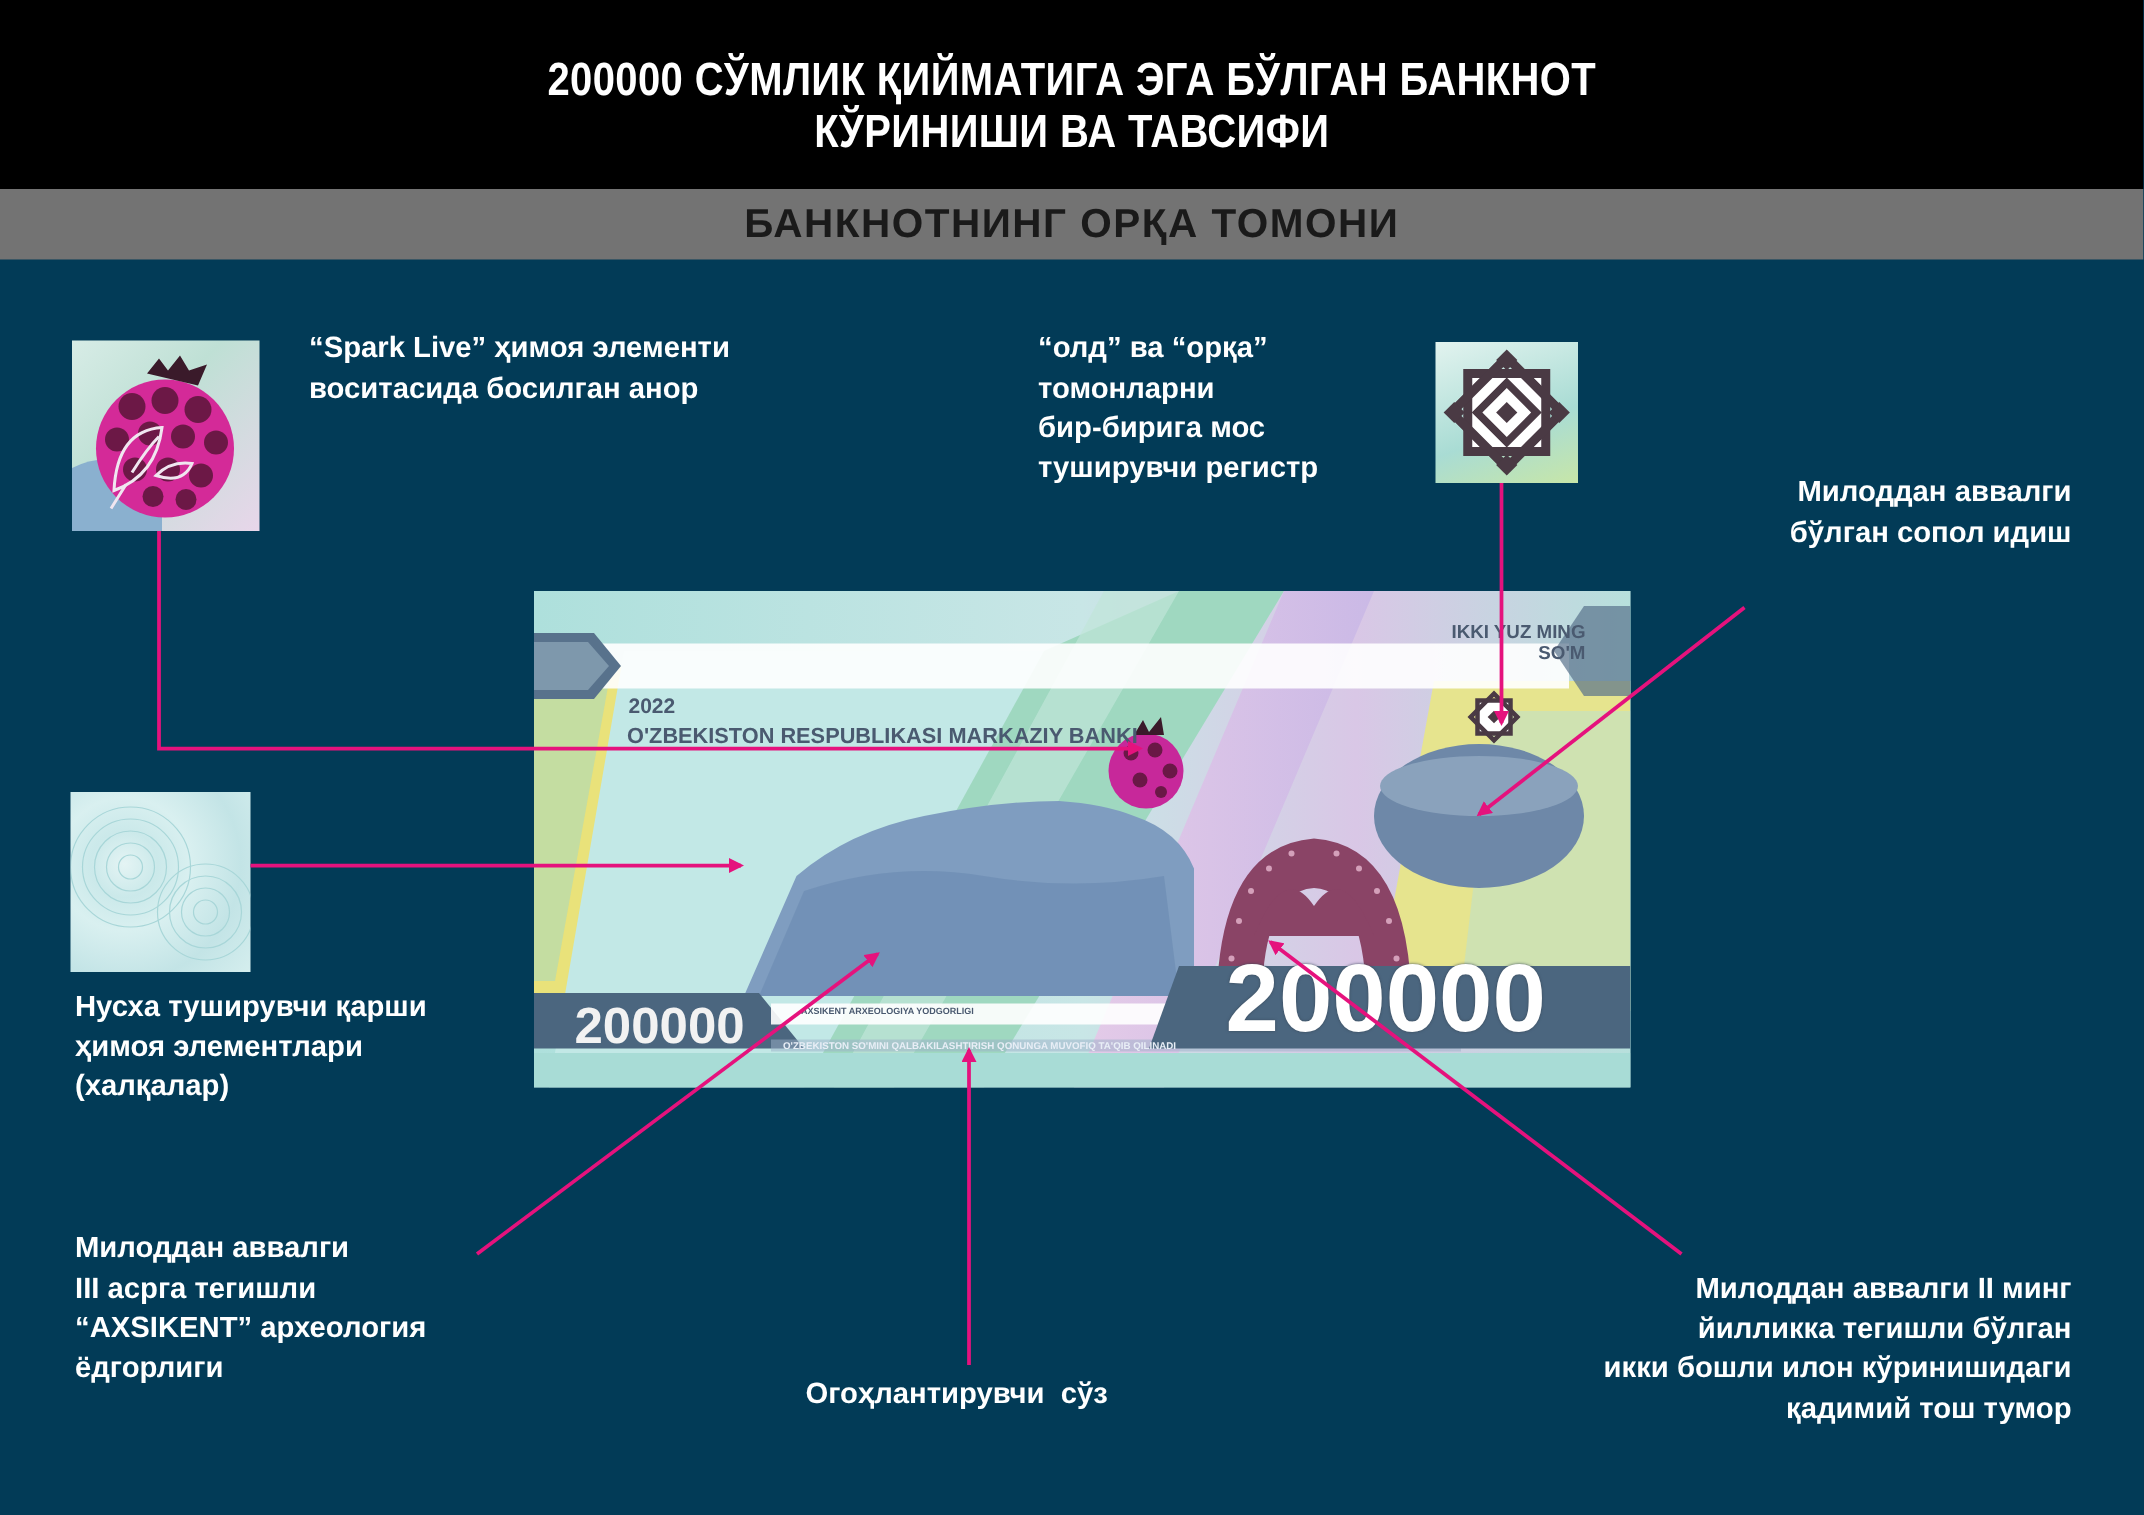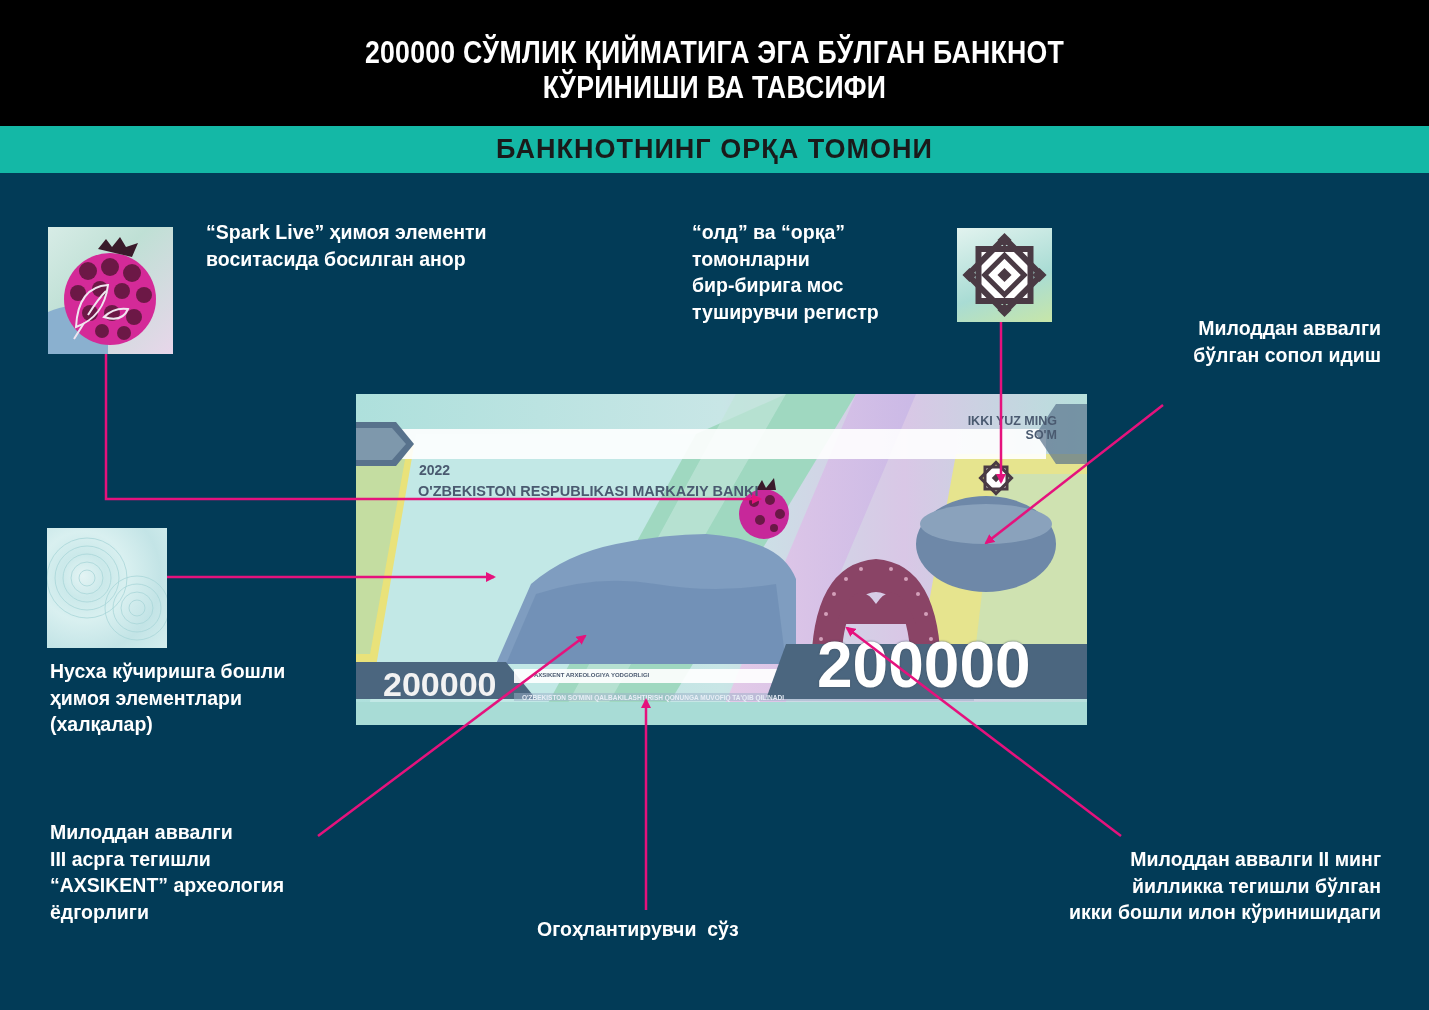--- a/index.html
+++ b/index.html
@@ -1,20 +1,20 @@
 <!DOCTYPE html>
 <html><head>
 <meta charset="utf-8">
 <style>
   * { box-sizing: border-box; margin: 0; padding: 0; }
   html, body { width: 1429px; height: 1010px; overflow: hidden; }
   body { background: #023b57; font-family: "Liberation Sans", "DejaVu Sans", sans-serif; position: relative; }
   .header { position: absolute; left: 0; top: 0; width: 1429px; height: 126px; background: #000000; color: #fff; text-align: center; font-weight: bold; font-size: 31px; line-height: 35px; padding-top: 35px; letter-spacing: 0.3px; font-family: "Liberation Sans", sans-serif; transform-origin: center; }
   .header .line { display: block; transform: scaleX(0.86); }
-  .subheader { position: absolute; left: 0; top: 126px; width: 1429px; height: 47px; background: #14b8a6; color: #1a1a1a; text-align: center; font-weight: bold; font-size: 27px; line-height: 47px; letter-spacing: 1px; }
+  .subheader { position: absolute; left: 0; top: 126px; width: 1429px; height: 47px; background: #737373; color: #1a1a1a; text-align: center; font-weight: bold; font-size: 27px; line-height: 47px; letter-spacing: 1px; }
   .label { position: absolute; color: #fff; font-weight: bold; font-size: 19.5px; line-height: 26.5px; white-space: nowrap; }
   .label.right { text-align: right; }
   .label span { display: block; }
   .thumb { position: absolute; overflow: hidden; }
   .note { position: absolute; left: 356px; top: 394px; width: 731px; height: 331px; overflow: hidden; background: #b8e3e0; }
   .arrow-layer { position: absolute; left: 0; top: 0; width: 1429px; height: 1010px; pointer-events: none; }
 </style>
 </head>
 <body>
 
@@ -89,21 +89,21 @@
         <circle cx="40" cy="50" r="32"></circle>
         <circle cx="40" cy="50" r="40"></circle>
       <circle cx="90" cy="80" r="8"></circle>
         <circle cx="90" cy="80" r="16"></circle>
         <circle cx="90" cy="80" r="24"></circle>
         <circle cx="90" cy="80" r="32"></circle>
     </g>
   </svg>
 </div>
 <div class="label" style="left:50px;top:658px;">
-  <span>Нусха кўчиришга бошли</span>
+  <span>Нусха туширувчи қарши</span>
   <span>ҳимоя элементлари</span>
   <span>(халқалар)</span>
 </div>
 
 <div class="note">
   <svg width="731" height="331" viewBox="0 0 731 331">
     <defs>
       <linearGradient id="topband" x1="0" x2="1">
         <stop offset="0" stop-color="#aee0dc"></stop>
           <stop offset="0.5" stop-color="#c8e6e6"></stop>
@@ -223,13 +223,14 @@
 </div>
 
 <div class="label" style="left:537px;top:916px;">
   <span style="white-space:pre;">Огоҳлантирувчи  сўз</span>
 </div>
 
 <div class="label right" style="right:48px;top:846px;">
   <span>Милоддан аввалги II минг</span>
   <span>йилликка тегишли бўлган</span>
   <span>икки бошли илон кўринишидаги</span>
+  <span>қадимий тош тумор</span>
 </div>
 
 </body></html>

